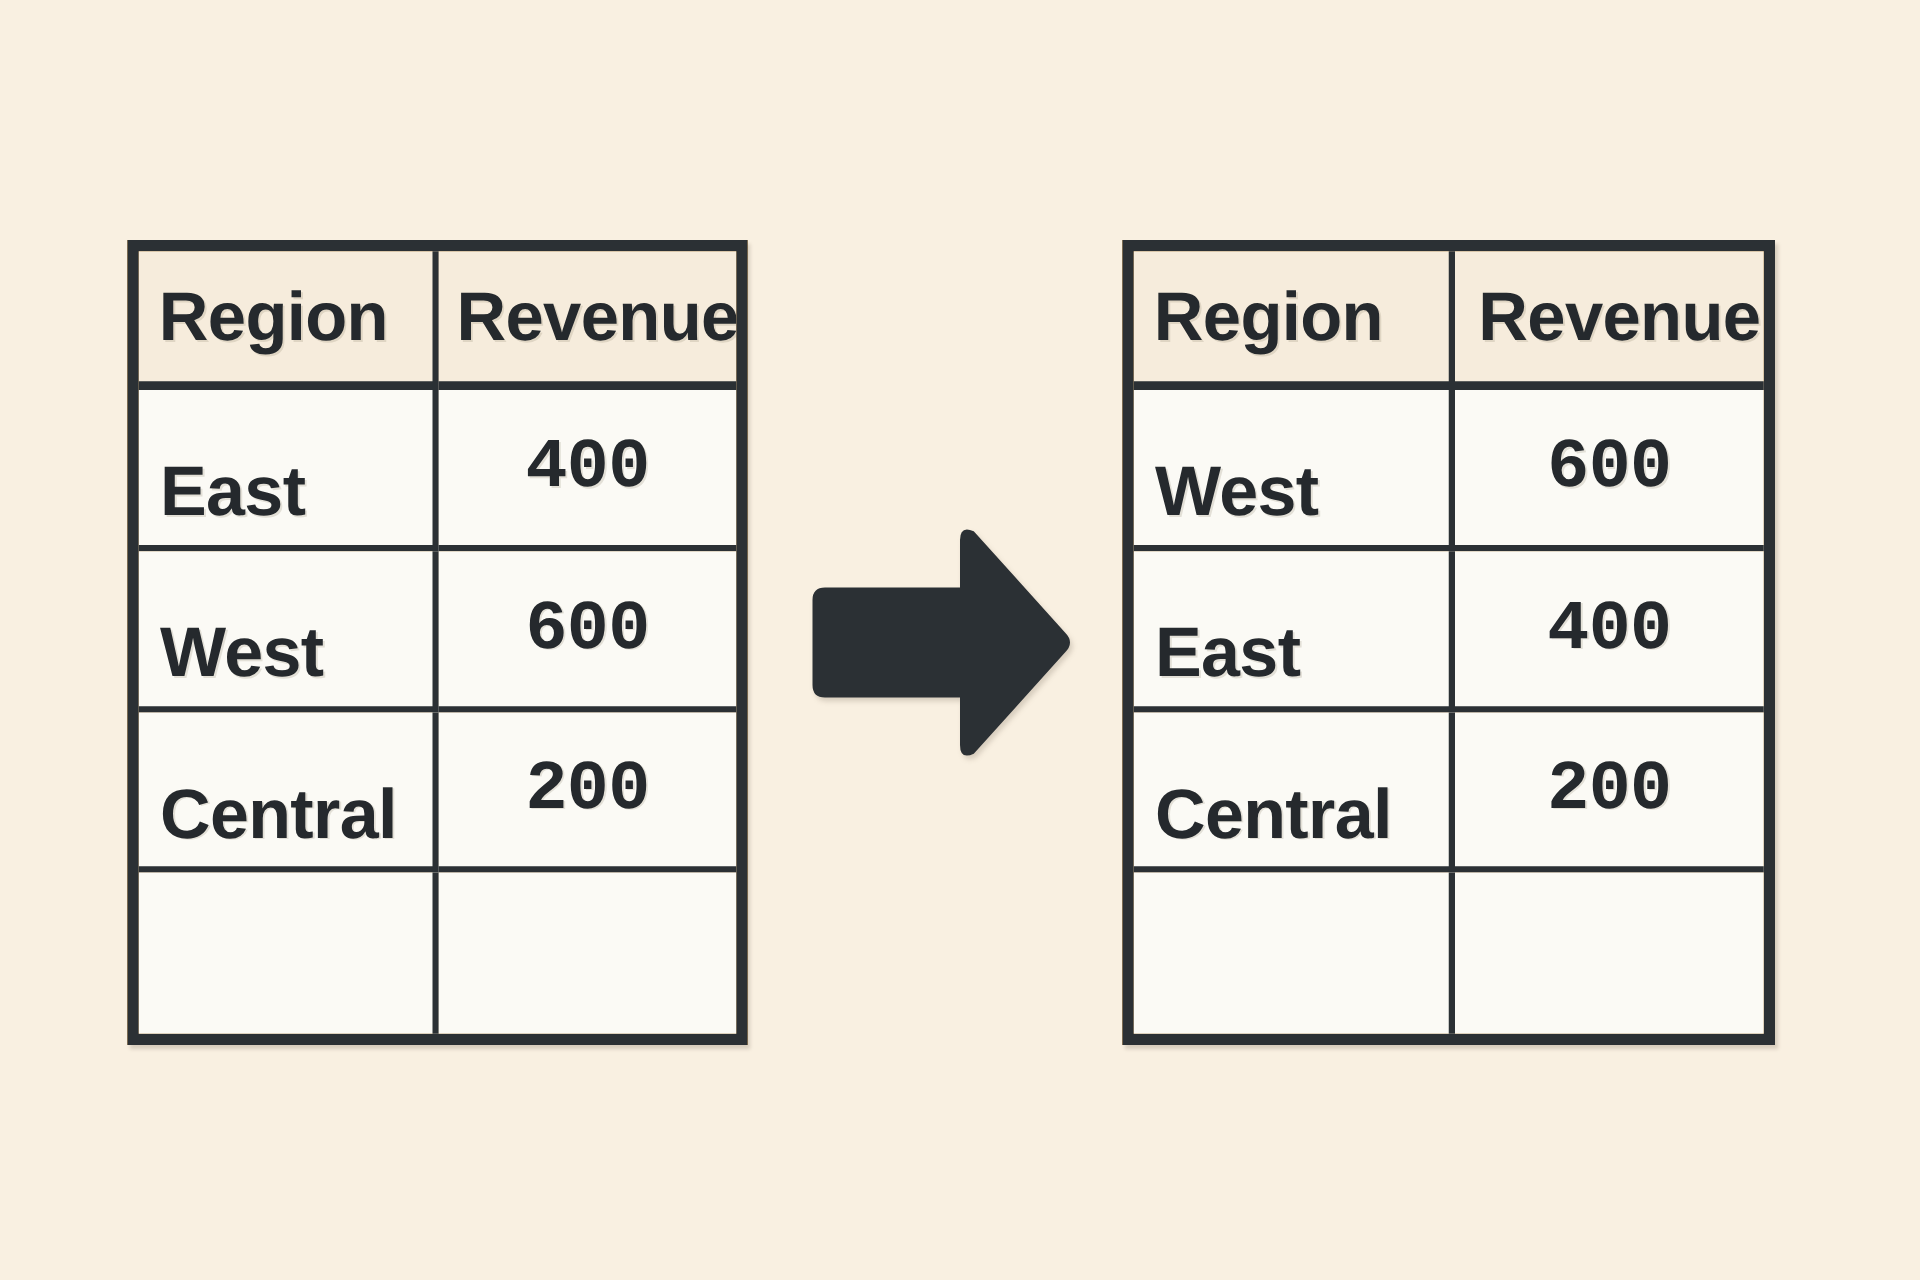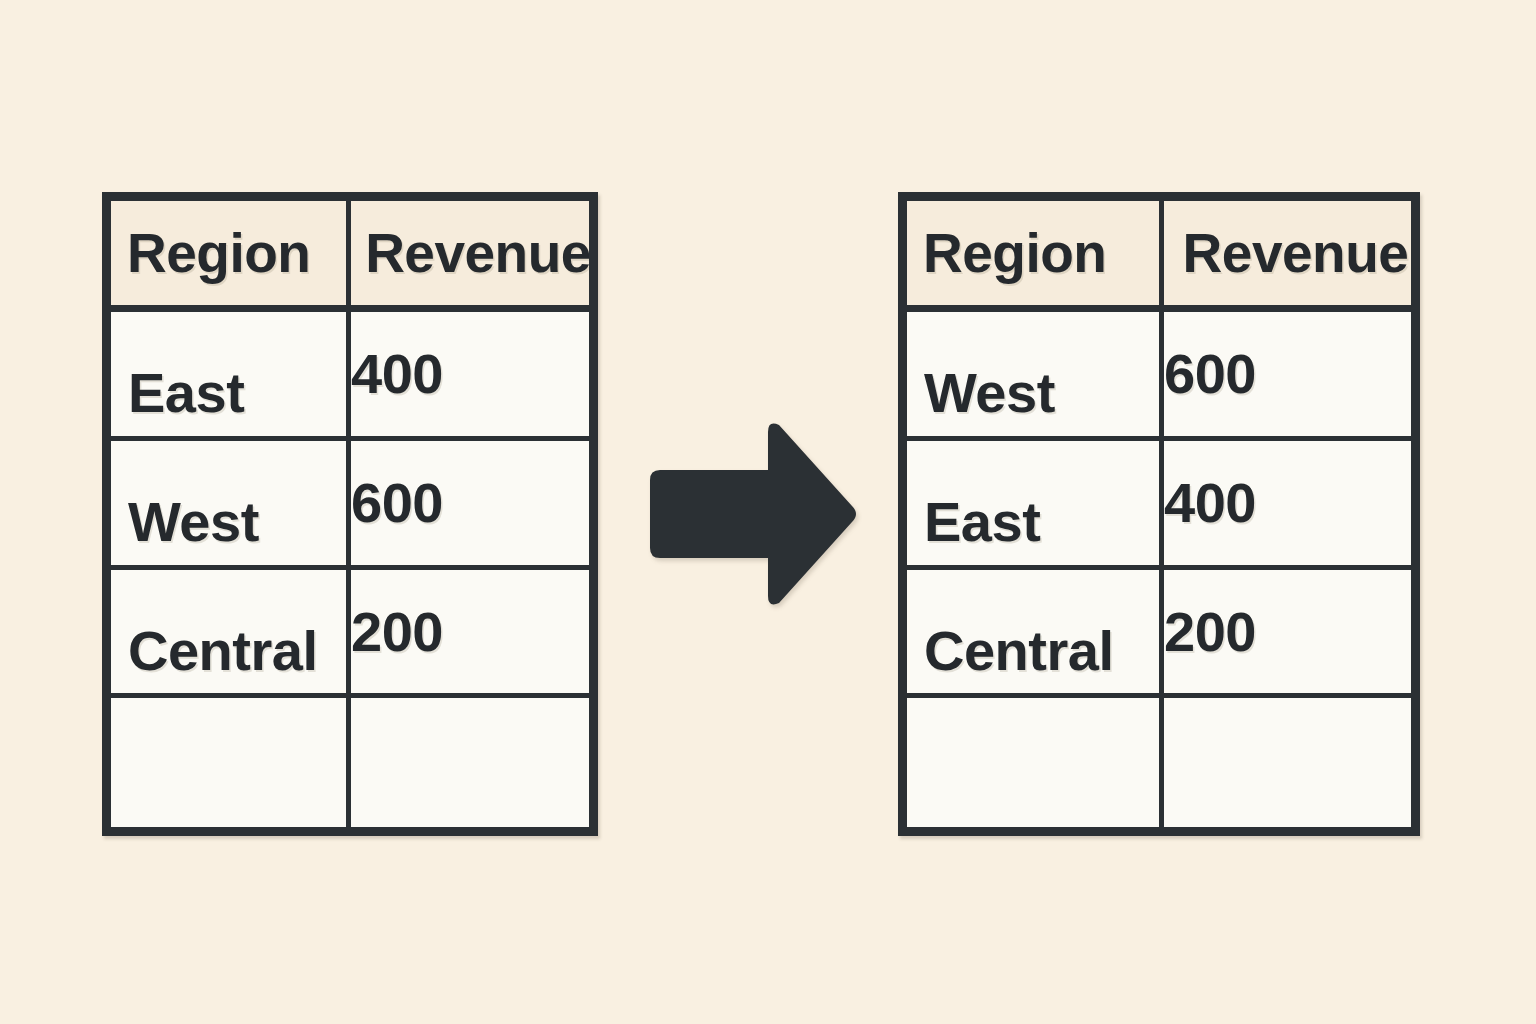--- a/index.html
+++ b/index.html
@@ -75,21 +75,22 @@
     font-size: 55px;
     font-weight: 600;
     padding-left: 16px;
   }
   .body-row .col-region .cell-text {
     font-size: 56px;
     padding-left: 17px;
     margin-top: 38px;
   }
   .body-row .col-revenue {
-    justify-content: flex-start;
+    justify-content: center;
+    font-family: Liberation Mono, monospace;
   }
   .body-row .col-revenue .cell-text {
     font-size: 56px;
   }
   .blank-row .cell-text { font-size: 0; }
 
   
   #arrow {
     position: absolute;
     left: 640px;

